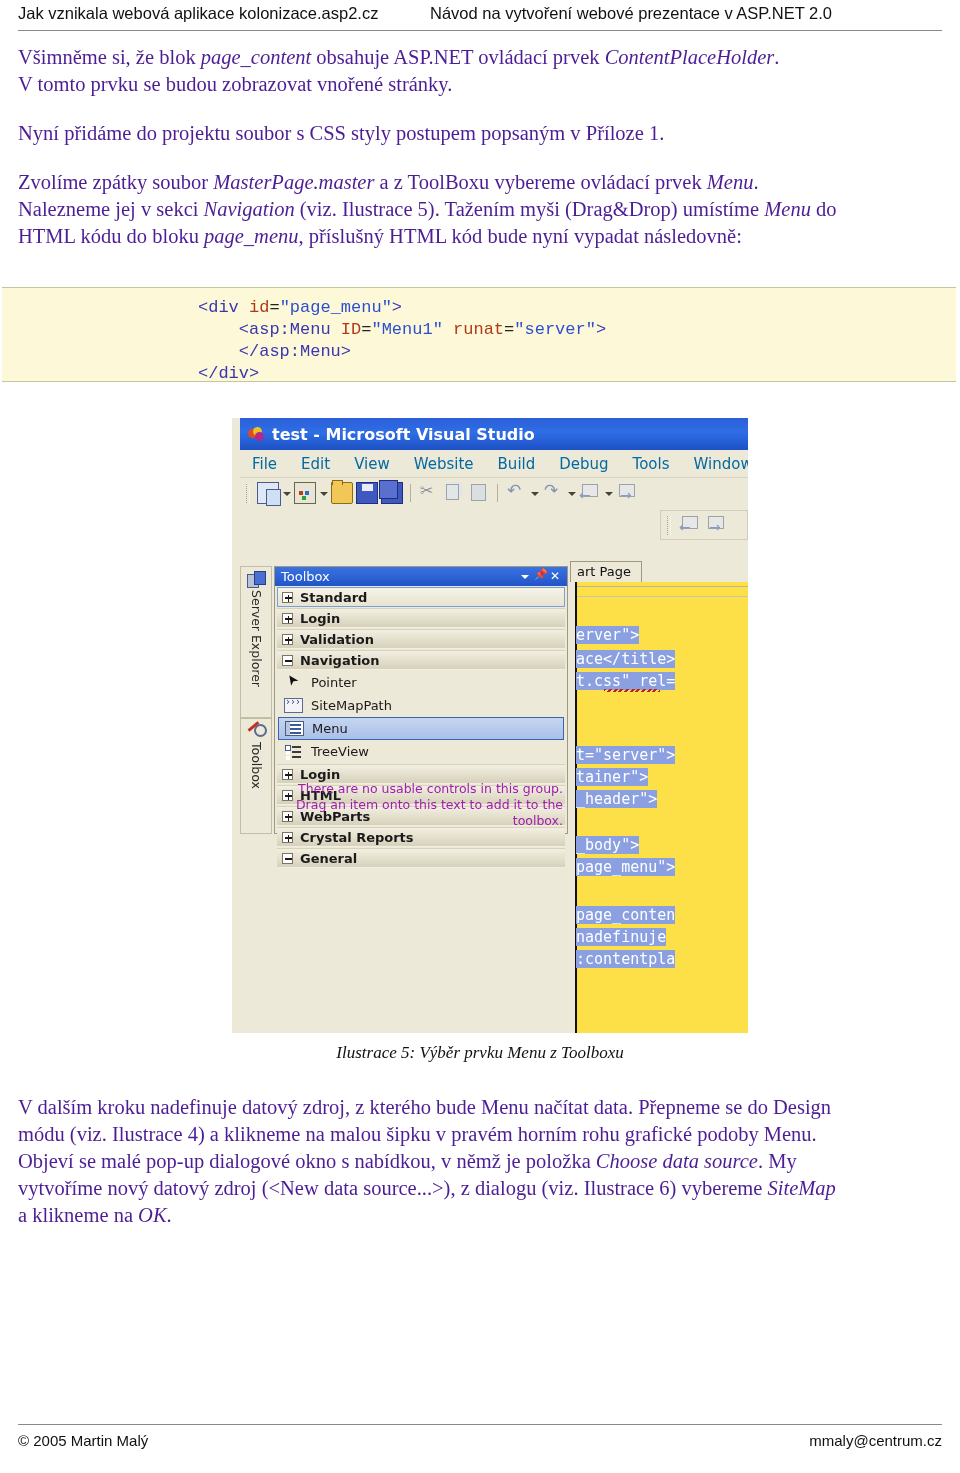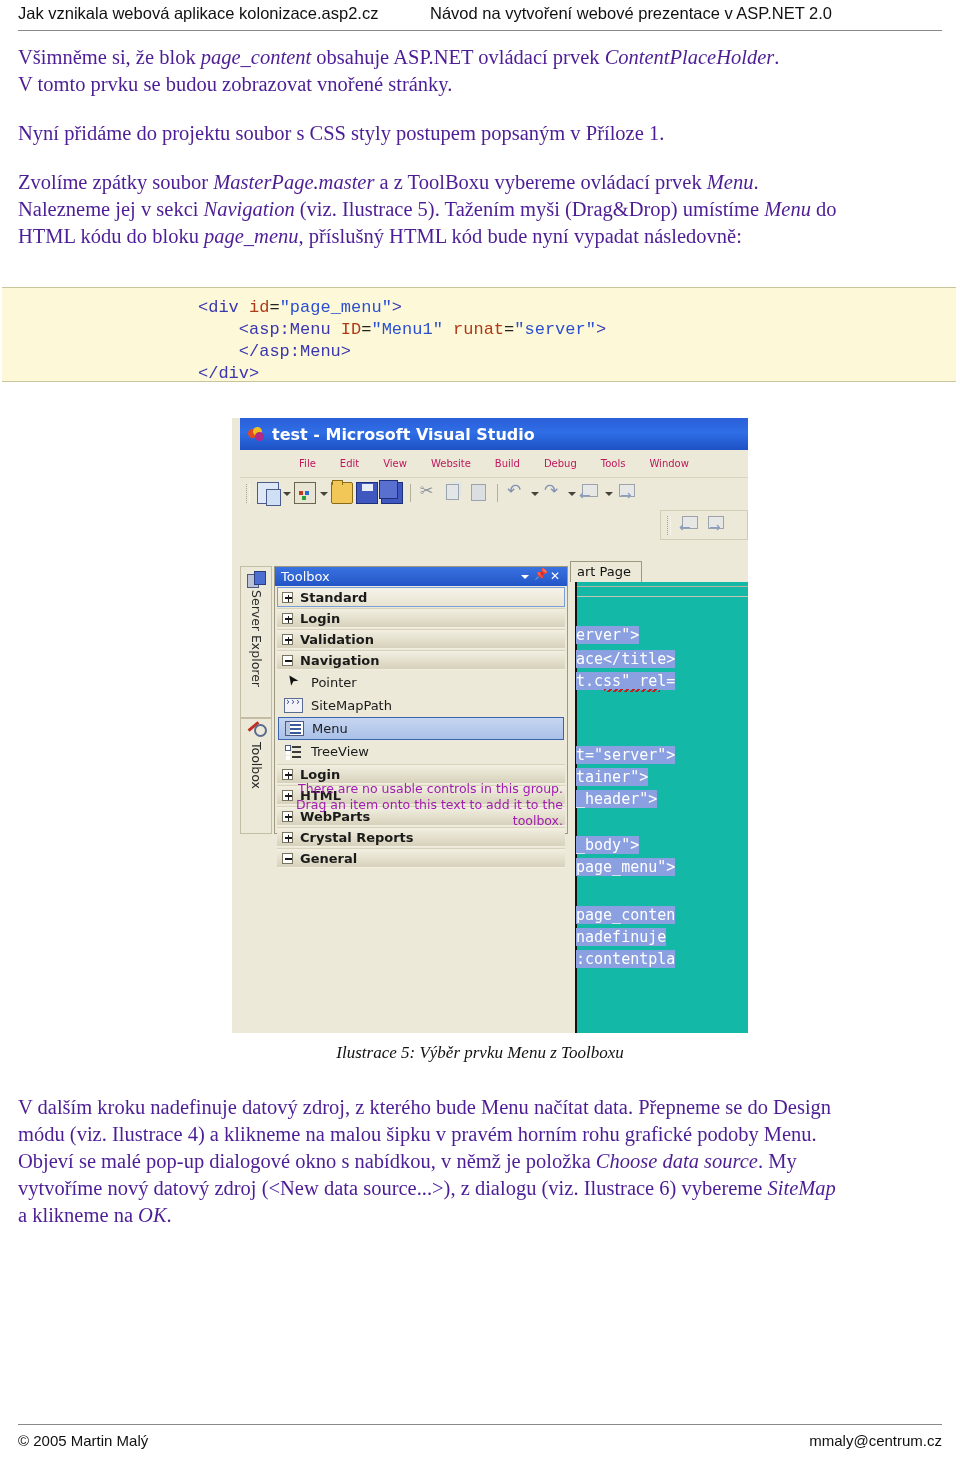--- a/index.html
+++ b/index.html
@@ -79,21 +79,21 @@
     position:absolute; border-radius:50%;
   }
   .vs-logo .b1 { width:9px;height:9px;left:0;top:2px;background:#e04a20; }
   .vs-logo .b2 { width:9px;height:9px;left:5px;top:0;background:#f0c020; }
   .vs-logo .b3 { width:9px;height:9px;left:7px;top:5px;background:#b02a8a; }
 
   #vs-menubar {
     position:absolute; left:8px; top:32px; width:508px; height:27px;
     background:#ece9d8;
     display:flex; align-items:center;
-    font-size:10px; color:#be185d;justify-content:center;
+    font-size:15px; color:#0369a1;
   }
   #vs-menubar .mi { padding:0 12px; white-space:nowrap; }
 
   #vs-toolbar {
     position:absolute; left:8px; top:59px; width:508px; height:31px;
     background:#ece9d8;
     border-top:1px solid #d7d3bd;
     display:flex; align-items:center; gap:3px;
     padding-left:6px;
   }
@@ -226,21 +226,21 @@
   }
 
   #toolbox-empty {
     position:absolute; left:4px; right:4px; bottom:4px;
     text-align:right; font-size:12.5px; color:#a21caf; line-height:16px;
   }
 
   
   #vs-editor {
     position:absolute; left:338px; top:140px; width:178px; height:476px;
-    background:#14b8a6; overflow:hidden;
+    background:#fde047; overflow:hidden;
     font-family:"DejaVu Sans Mono", monospace;
   }
   #editor-tabstrip {
     position:absolute; left:0; top:0; width:178px; height:24px; background:#ece9d8;
   }
   #editor-tab {
     position:absolute; left:0; top:3px; height:21px; padding:2px 10px 0 6px;
     background:#ece9d8; border:1px solid #9e9880; border-bottom:none;
     font-family:"DejaVu Sans", sans-serif; font-size:13px; color:#111;
   }

